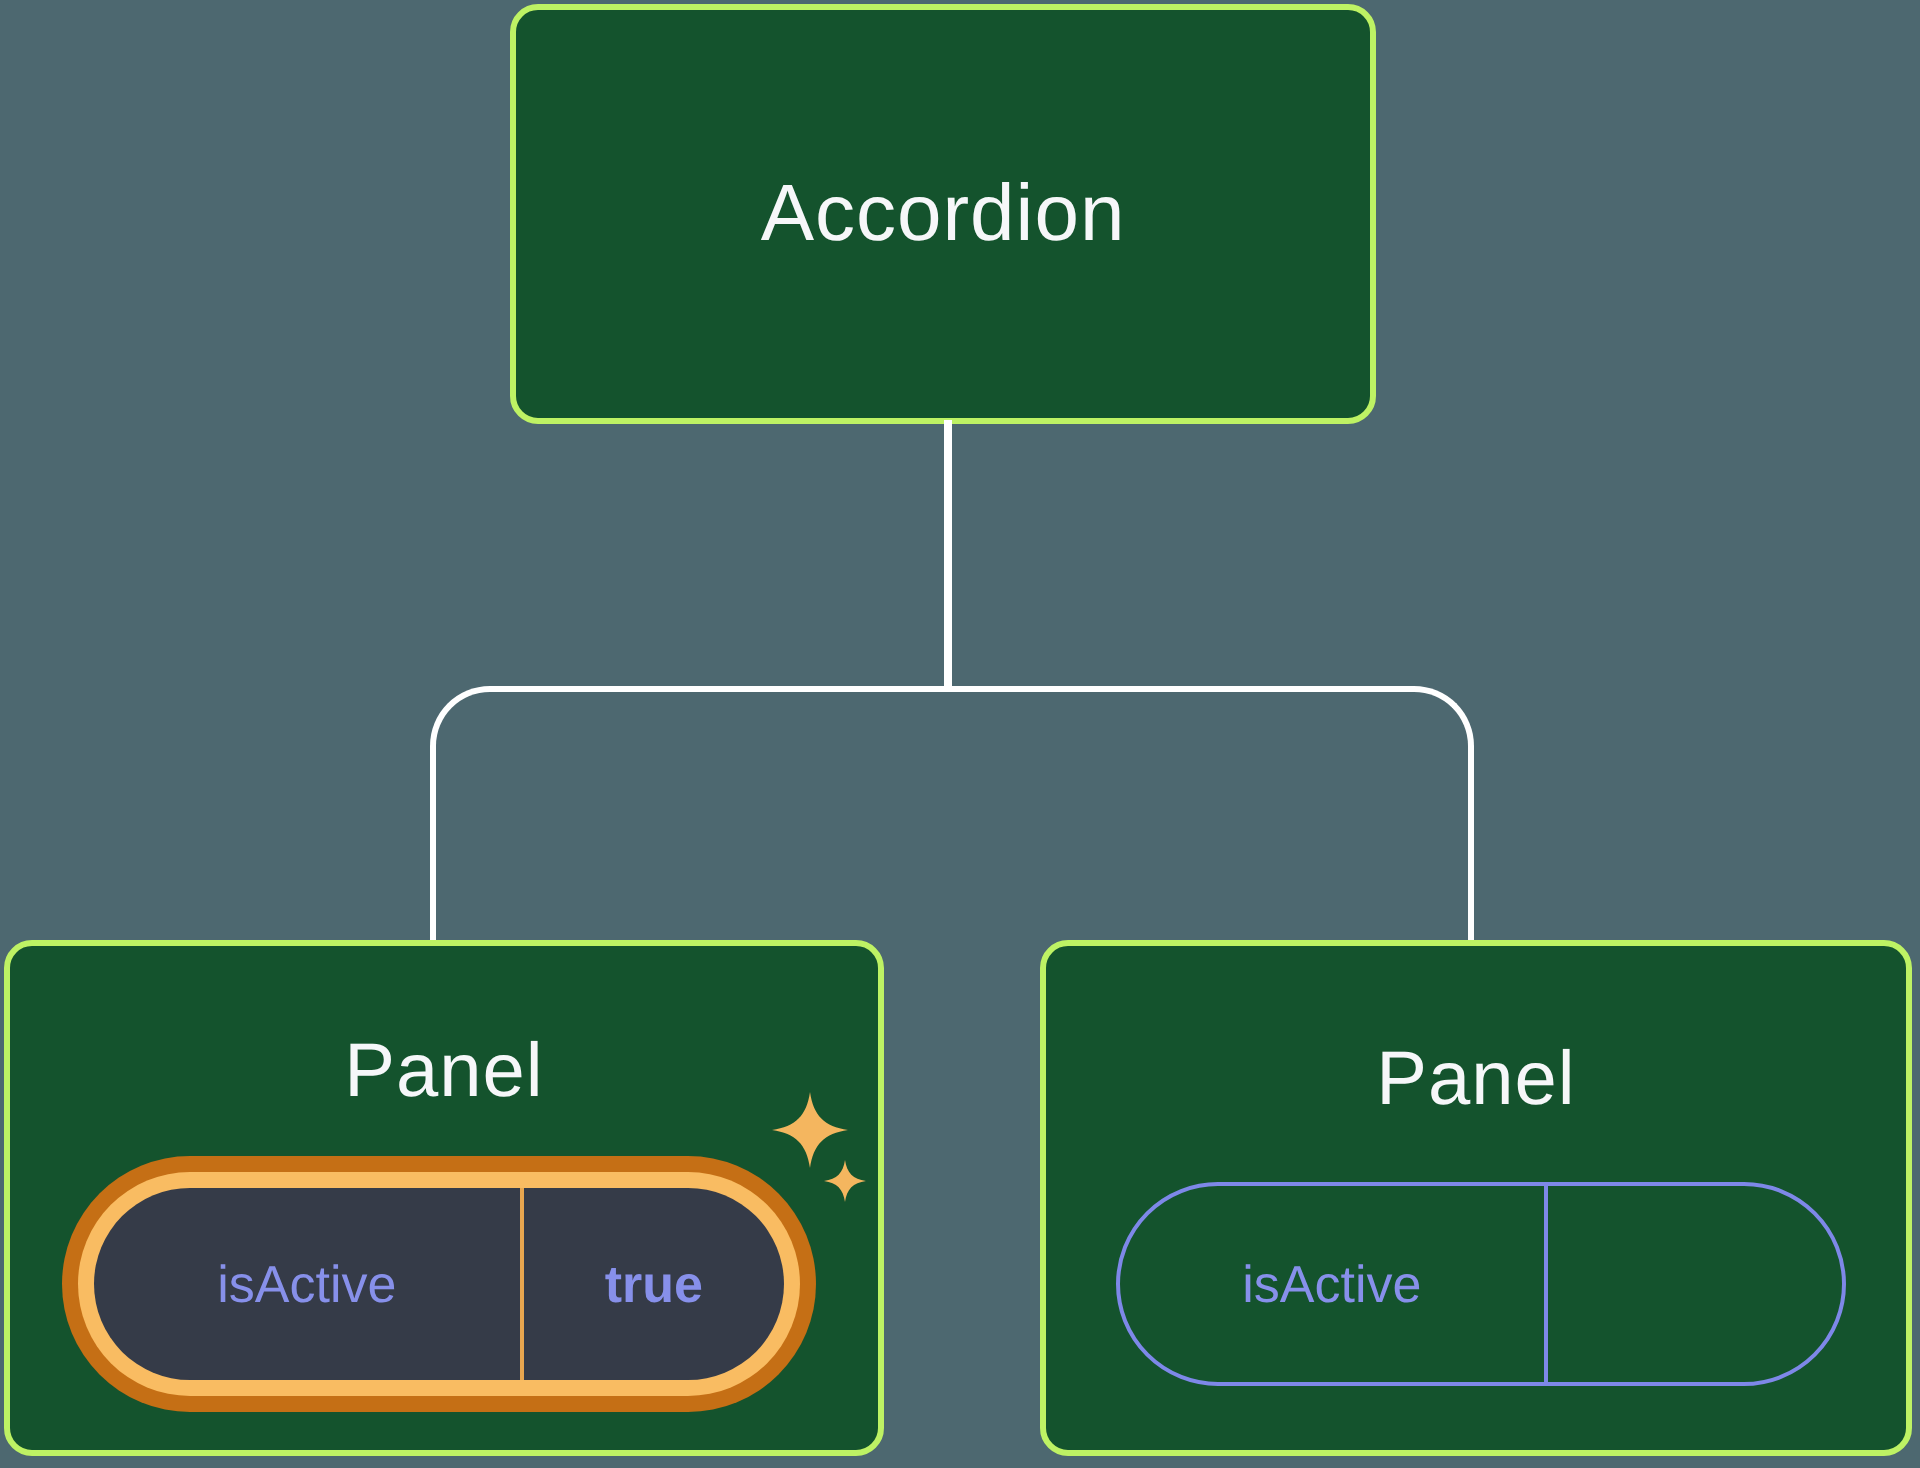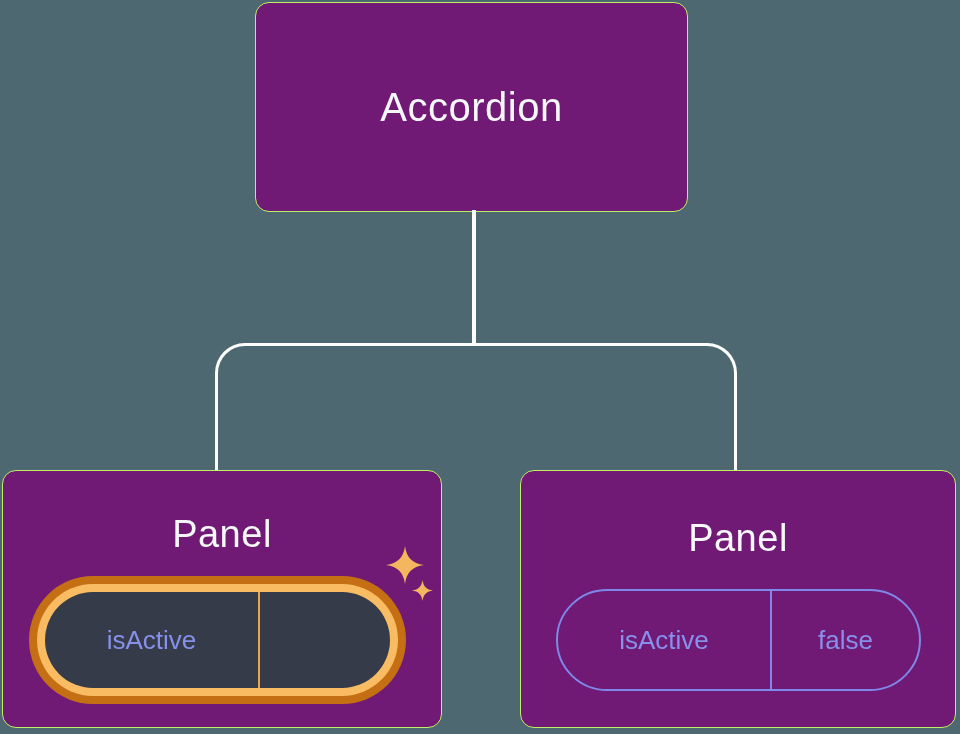--- a/index.html
+++ b/index.html
@@ -6,22 +6,22 @@
   .canvas {
     position: relative;
     width: 960px;
     height: 734px;
     background: #4d6870;
     overflow: hidden;
     font-family: "Liberation Sans", "DejaVu Sans", sans-serif;
   }
   .node {
     position: absolute;
-    background: #701a75;
-    border: 1px solid #bef264;
+    background: #14532d;
+    border: 3px solid #bef264;
     border-radius: 14px;
     box-sizing: border-box;
   }
   .accordion-node {
     left: 255px; top: 2px;
     width: 433px; height: 210px;
     display: flex; align-items: center; justify-content: center;
   }
   .node-label {
     color: #f6f7f9;
@@ -130,33 +130,33 @@
   <div class="connector-branch"></div>
 
   <div class="node panel-left">
     <div class="panel-title">Panel</div>
 
     <div class="pill-active-outer">
       <div class="pill-active-mid">
         <div class="pill-active-core">
           <div class="pill-cell pill-cell-key-active">isActive</div>
           <div class="pill-divider"></div>
+          <div class="pill-cell pill-cell-value value-bold">true</div>
         </div>
       </div>
     </div>
   </div>
 
   <svg class="sparkles" viewBox="0 0 70 70" xmlns="http://www.w3.org/2000/svg">
     <path fill="#f4b65f" transform="translate(14,12) scale(0.38)" d="M50 0C54.5 31 69 45.5 100 50C69 54.5 54.5 69 50 100C45.5 69 31 54.5 0 50C31 45.5 45.5 31 50 0Z"></path>
     <path fill="#f4b65f" transform="translate(40,46) scale(0.21)" d="M50 0C54.5 31 69 45.5 100 50C69 54.5 54.5 69 50 100C45.5 69 31 54.5 0 50C31 45.5 45.5 31 50 0Z"></path>
   </svg>
 
   <div class="node panel-right">
     <div class="panel-title">Panel</div>
 
     <div class="pill-inactive">
       <div class="pill-cell pill-cell-key-inactive">isActive</div>
       <div class="pill-divider"></div>
-      <div class="pill-cell pill-cell-value">false</div>
     </div>
   </div>
 
 </div>
 
 </body></html>

